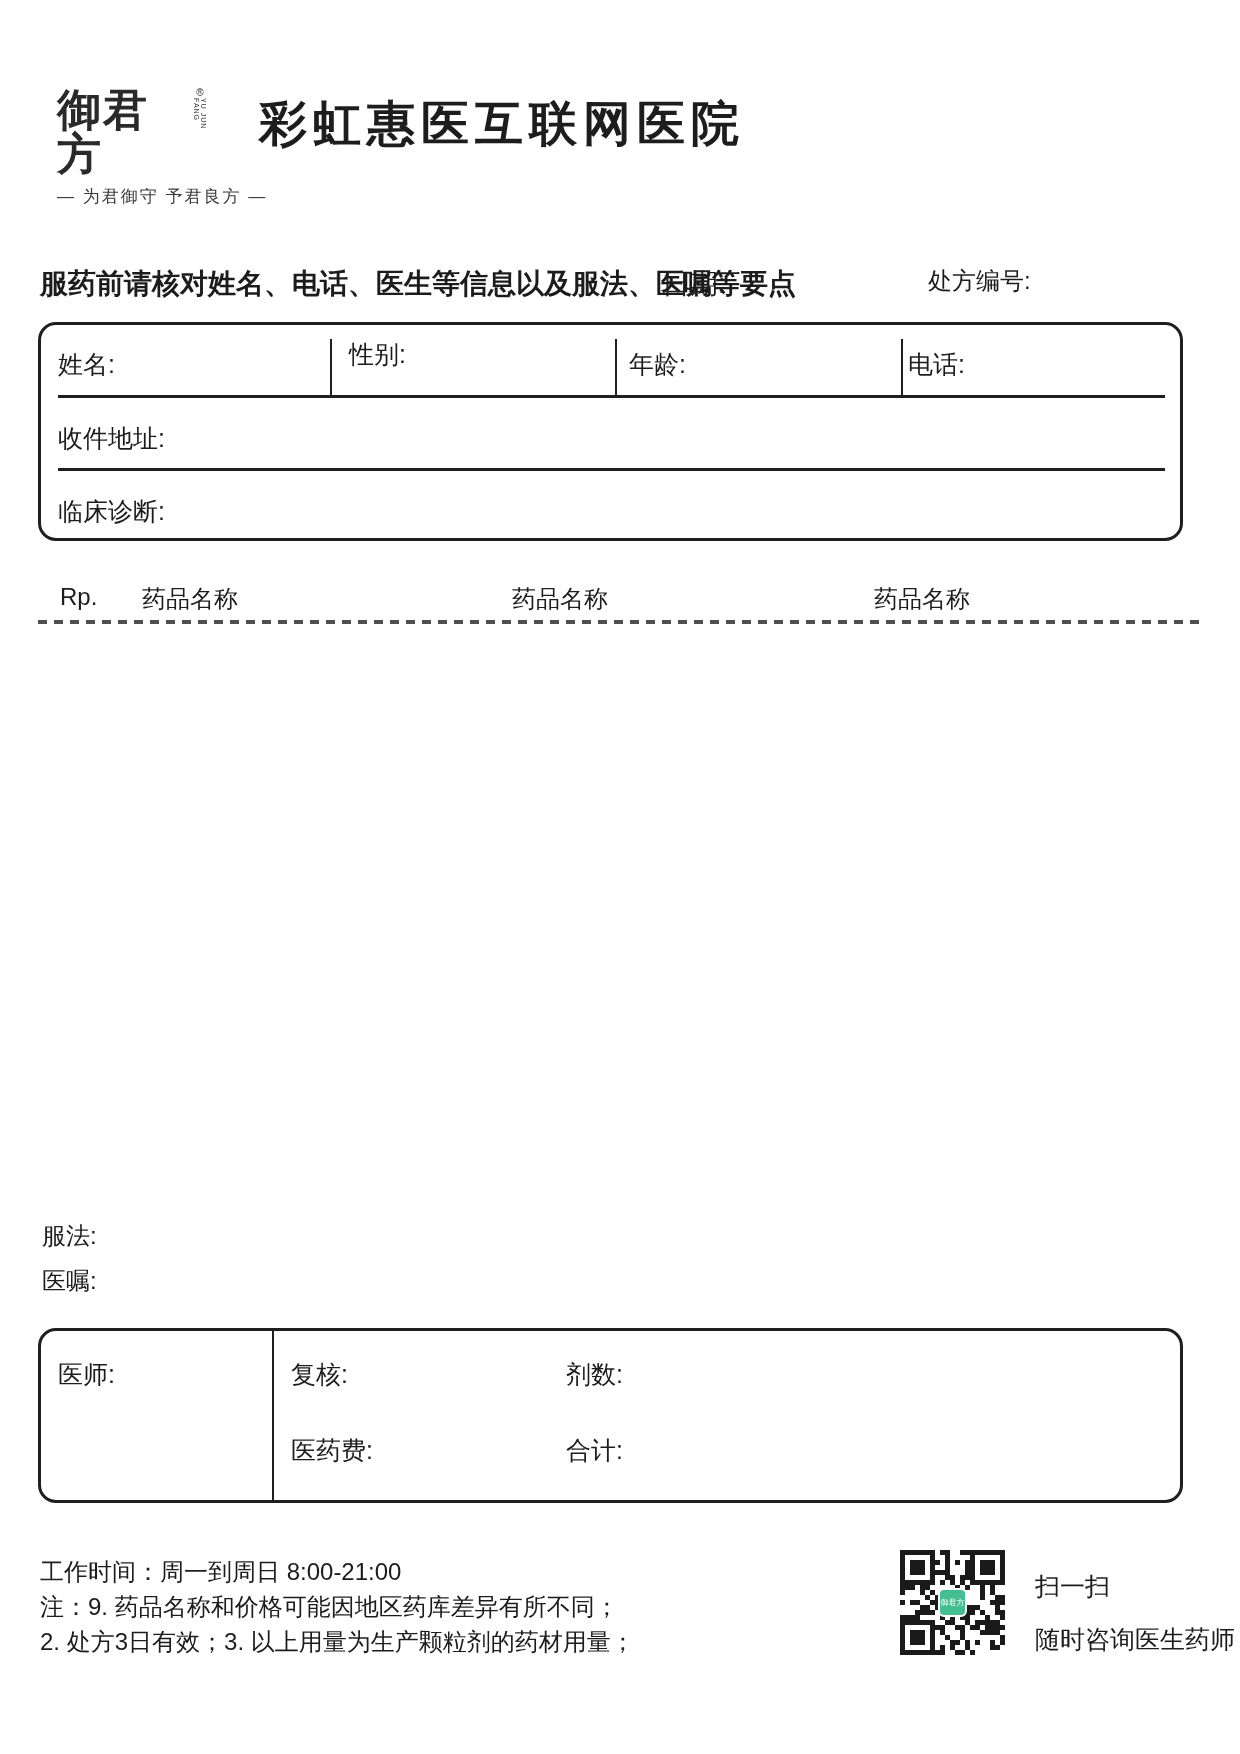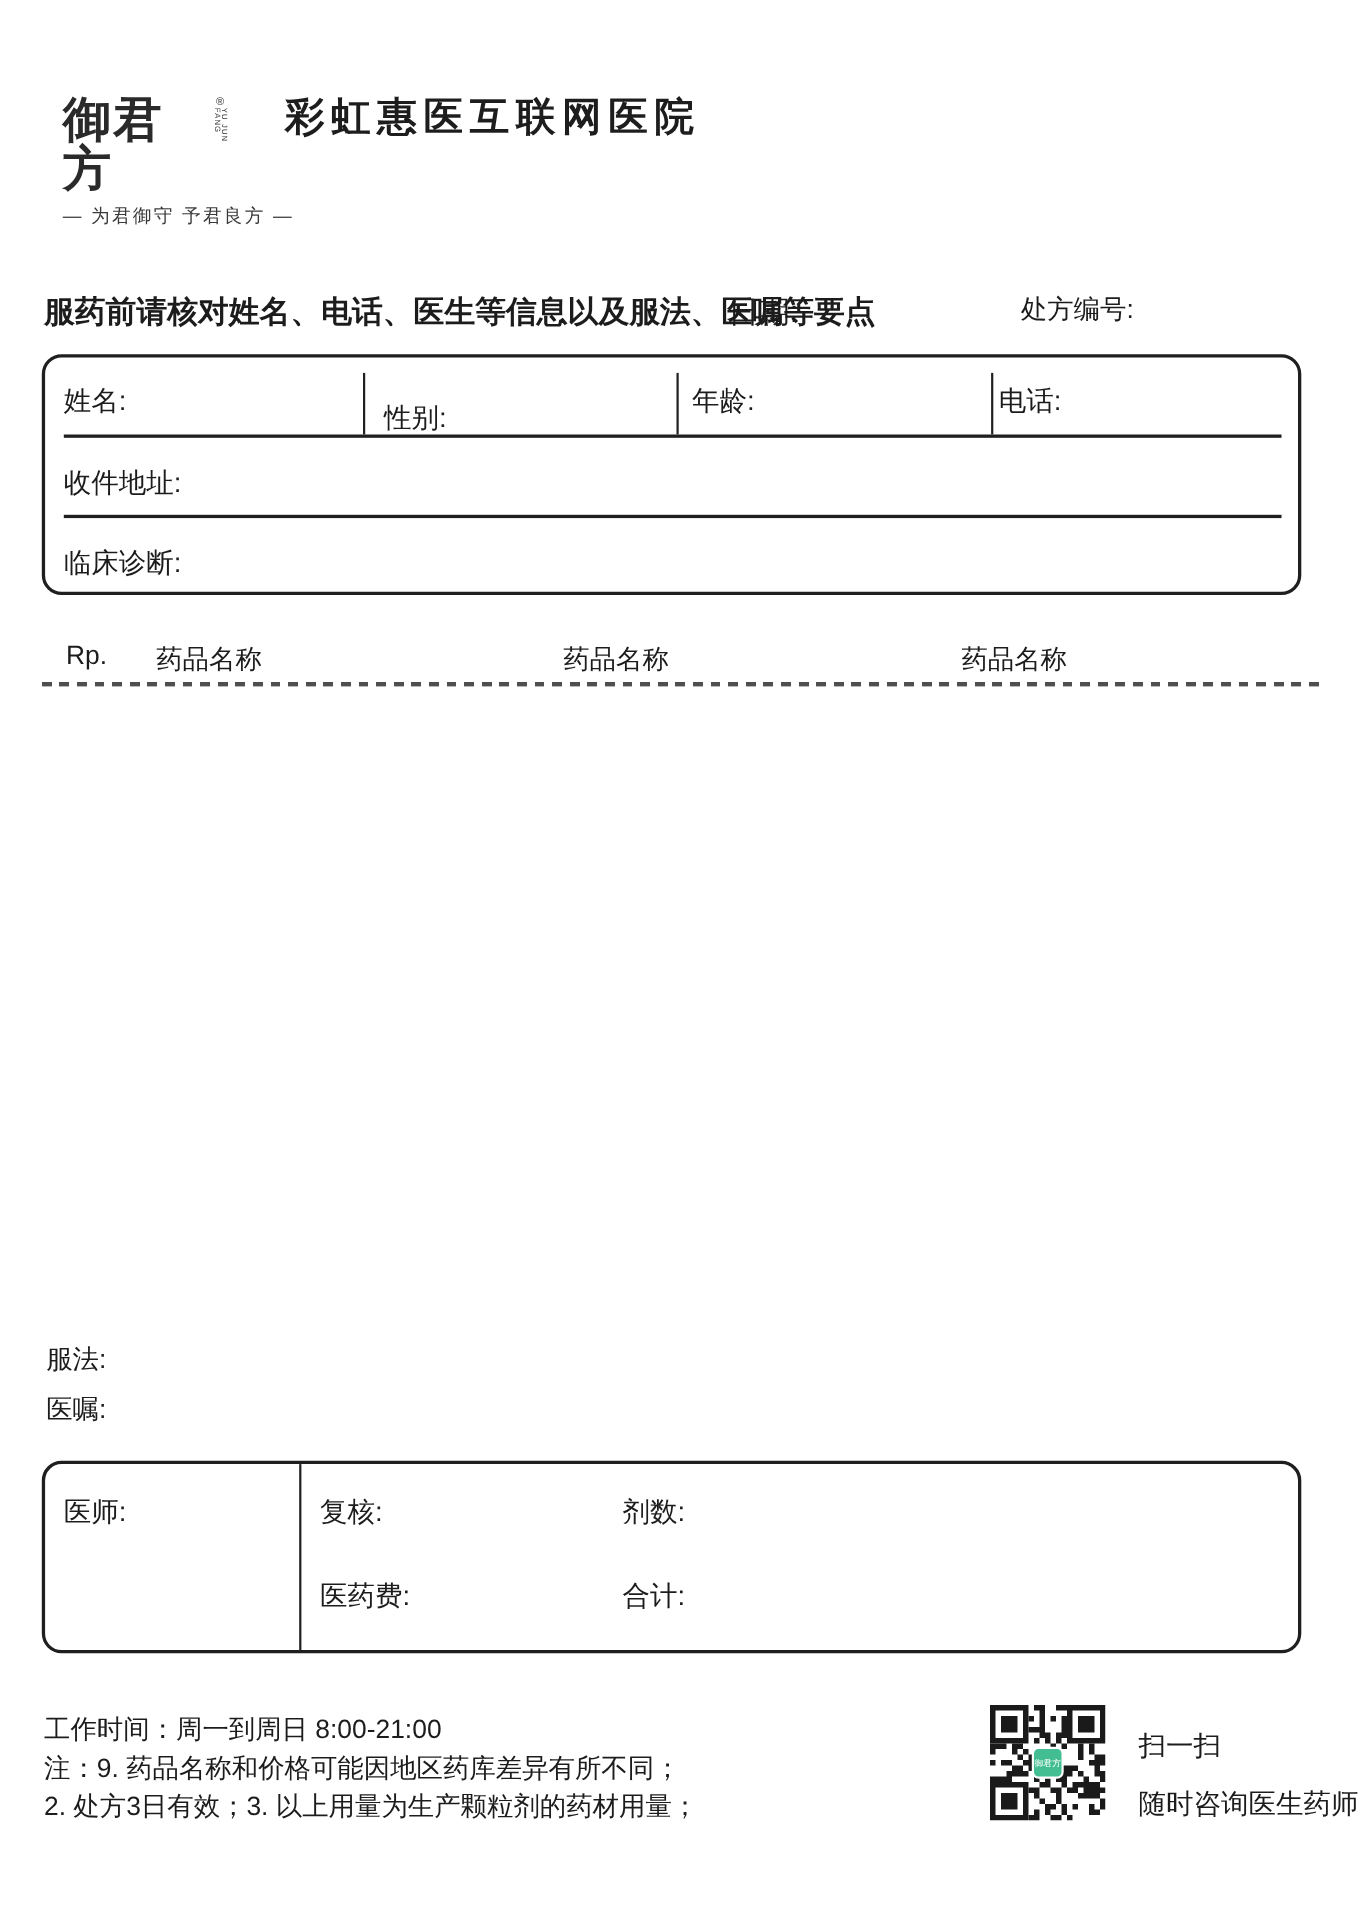--- a/index.html
+++ b/index.html
@@ -39,21 +39,22 @@
   }
   .logo-tagline {
     margin-top: 9px;
     font-size: 17px;
     letter-spacing: 2px;
     white-space: nowrap;
     color: #3a3a3a;
   }
   .hospital-name {
     margin-left: 52px;
-    font-size: 36px;
+    margin-top: 12px;
+    font-size: 48px;
     line-height: 1;
     font-weight: 900;
     letter-spacing: 6px;
     color: #1d1d1d;
     white-space: nowrap;
   }
 
   
   .notice-text  { position: absolute; left: 40px;  top: 265px; font-size: 28px; font-weight: bold; }
   .date-label   { position: absolute; left: 662px; top: 265px; font-size: 28px; }
@@ -73,21 +74,21 @@
   .hline-1 { top: 70px; }
   .hline-2 { top: 143px; }
   .patient-box .vline {
     position: absolute; top: 14px; height: 56px; width: 2px; background: #1f1f1f;
   }
   .vline-1 { left: 289px; }
   .vline-2 { left: 574px; }
   .vline-3 { left: 860px; }
   .pi-label { position: absolute; font-size: 25px; white-space: nowrap; }
   .lab-name      { left: 17px;  top: 23px; }
-  .lab-gender    { left: 308px; top: 38px; }
+  .lab-gender    { left: 308px; top: 13px; }
   .lab-age       { left: 588px; top: 23px; }
   .lab-phone     { left: 867px; top: 23px; }
   .lab-address   { left: 17px;  top: 97px; }
   .lab-diagnosis { left: 17px;  top: 170px; }
 
   
   .rp-label    { position: absolute; left: 60px;  top: 583px; font-size: 24px; }
   .drug-col-1  { position: absolute; left: 142px; top: 583px; font-size: 24px; }
   .drug-col-2  { position: absolute; left: 512px; top: 583px; font-size: 24px; }
   .drug-col-3  { position: absolute; left: 874px; top: 583px; font-size: 24px; }

